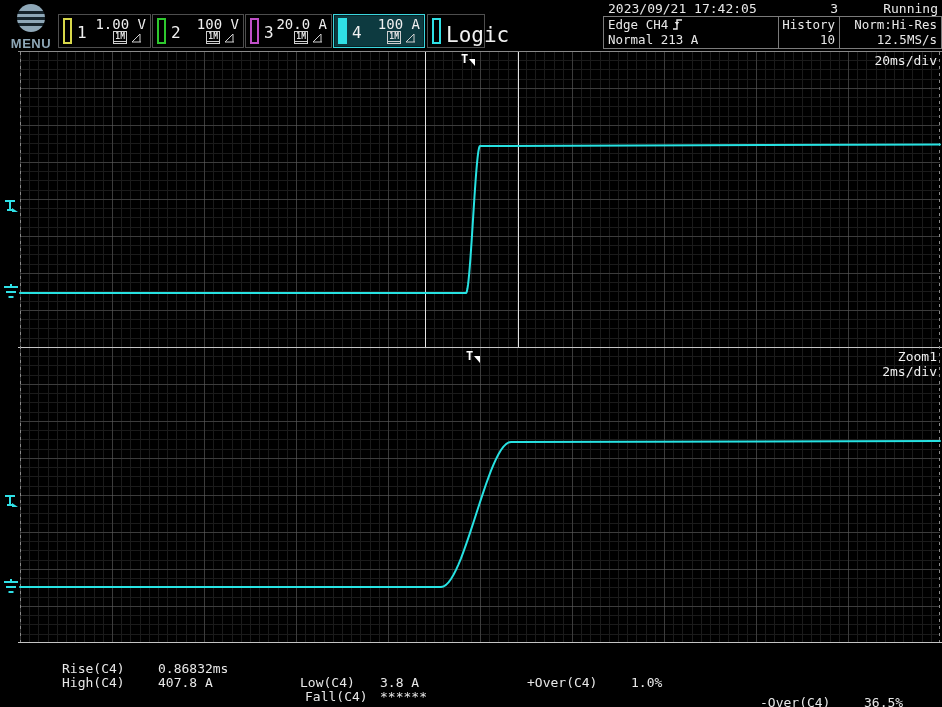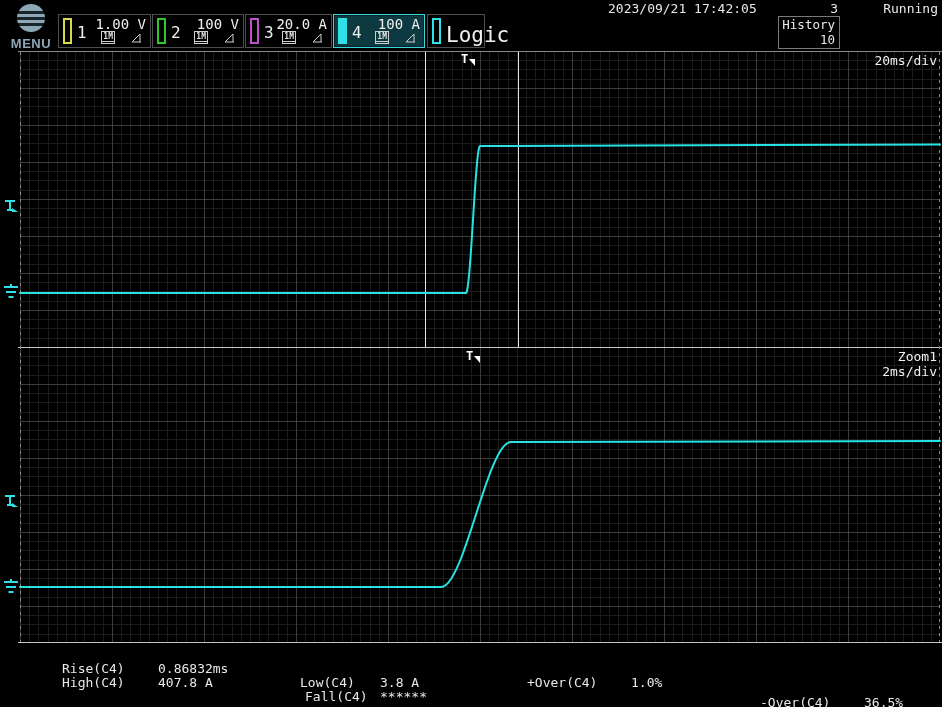--- a/index.html
+++ b/index.html
@@ -19,21 +19,21 @@
   #ch2{left:152px;width:92px;}
   #ch3{left:245px;width:87px;}
   #ch4{left:333px;width:92px;}
   #logicbox{left:427px;width:58px;}
   .chbox.active{border:1px solid #3bd6de;background:#0d3a40;box-shadow:inset 0 0 0 1px #062428;}
   .bracket{position:absolute;left:4px;top:3px;width:9px;height:26px;box-sizing:border-box;}
   .bracket.outline{border:2px solid var(--c,#ccc);}
   .bracket.filled{background:var(--c,#2fe0e0);}
   .chnum{position:absolute;left:18px;top:8px;font-size:16px;color:#f0f0f0;}
   .chval{position:absolute;right:4px;top:1px;font-size:14px;color:#f0f0f0;white-space:pre;}
-  .chicons{position:absolute;right:8px;bottom:3px;display:flex;gap:16px;align-items:flex-end;}
+  .chicons{position:absolute;right:8px;bottom:3px;display:flex;gap:4px;align-items:flex-end;}
   .icon-1m{
     font-size:8px;line-height:9px;font-weight:bold;color:#e0e0e0;border:1px solid #cfcfcf;
     padding:0 1px;border-bottom:3px double #cfcfcf;
   }
   .logic-label{position:absolute;left:18px;top:8px;font-size:21px;color:#f0f0f0;}
   
   #info-panel{position:absolute;left:601px;top:0;width:341px;height:50px;}
   #info-row1{position:absolute;left:0;top:0;width:100%;height:29px;font-size:13px;}
   #dt{position:absolute;left:7px;top:1px;}
   #acq-count{position:absolute;right:104px;top:1px;}
@@ -154,23 +154,34 @@
     <span class="bracket outline" style="--c:#2fe0e6"></span>
     <span class="logic-label">Logic</span>
   </div>
 
   <div id="info-panel">
     <div id="info-row1">
       <span id="dt">2023/09/21 17:42:05</span>
       <span id="acq-count">3</span>
       <span id="run-state">Running</span>
     </div>
+    <div class="infobox" id="trig-box">
+      <span class="ib-l1"><span>Edge CH4</span><svg class="edge-icon" width="11" height="12">
+            <path d="M1 11 H5 V2 H10" stroke="#e8e8e8" stroke-width="1.4" fill="none"></path>
+            <path d="M5 4 L2.7 7 L7.3 7 Z" fill="#e8e8e8" transform="rotate(180 5 5.5)"></path>
+          </svg></span>
+      <span class="ib-l2">Normal 213 A</span>
+    </div>
     <div class="infobox" id="hist-box">
       <span class="ib-r1">History</span>
       <span class="ib-r2">10</span>
+    </div>
+    <div class="infobox" id="rec-box">
+      <span class="ib-r1">Norm:Hi-Res</span>
+      <span class="ib-r2">12.5MS/s</span>
     </div>
   </div>
 
   <div class="grid" id="main-grid"></div>
   <div class="grid" id="zoom-grid"></div>
   <div class="hline" id="grid-top"></div>
   <div class="hline" id="grid-mid"></div>
   <div class="hline" id="grid-bot"></div>
   <div class="vdash" id="dash-left"></div>
   <div class="vdash" id="dash-right"></div>

